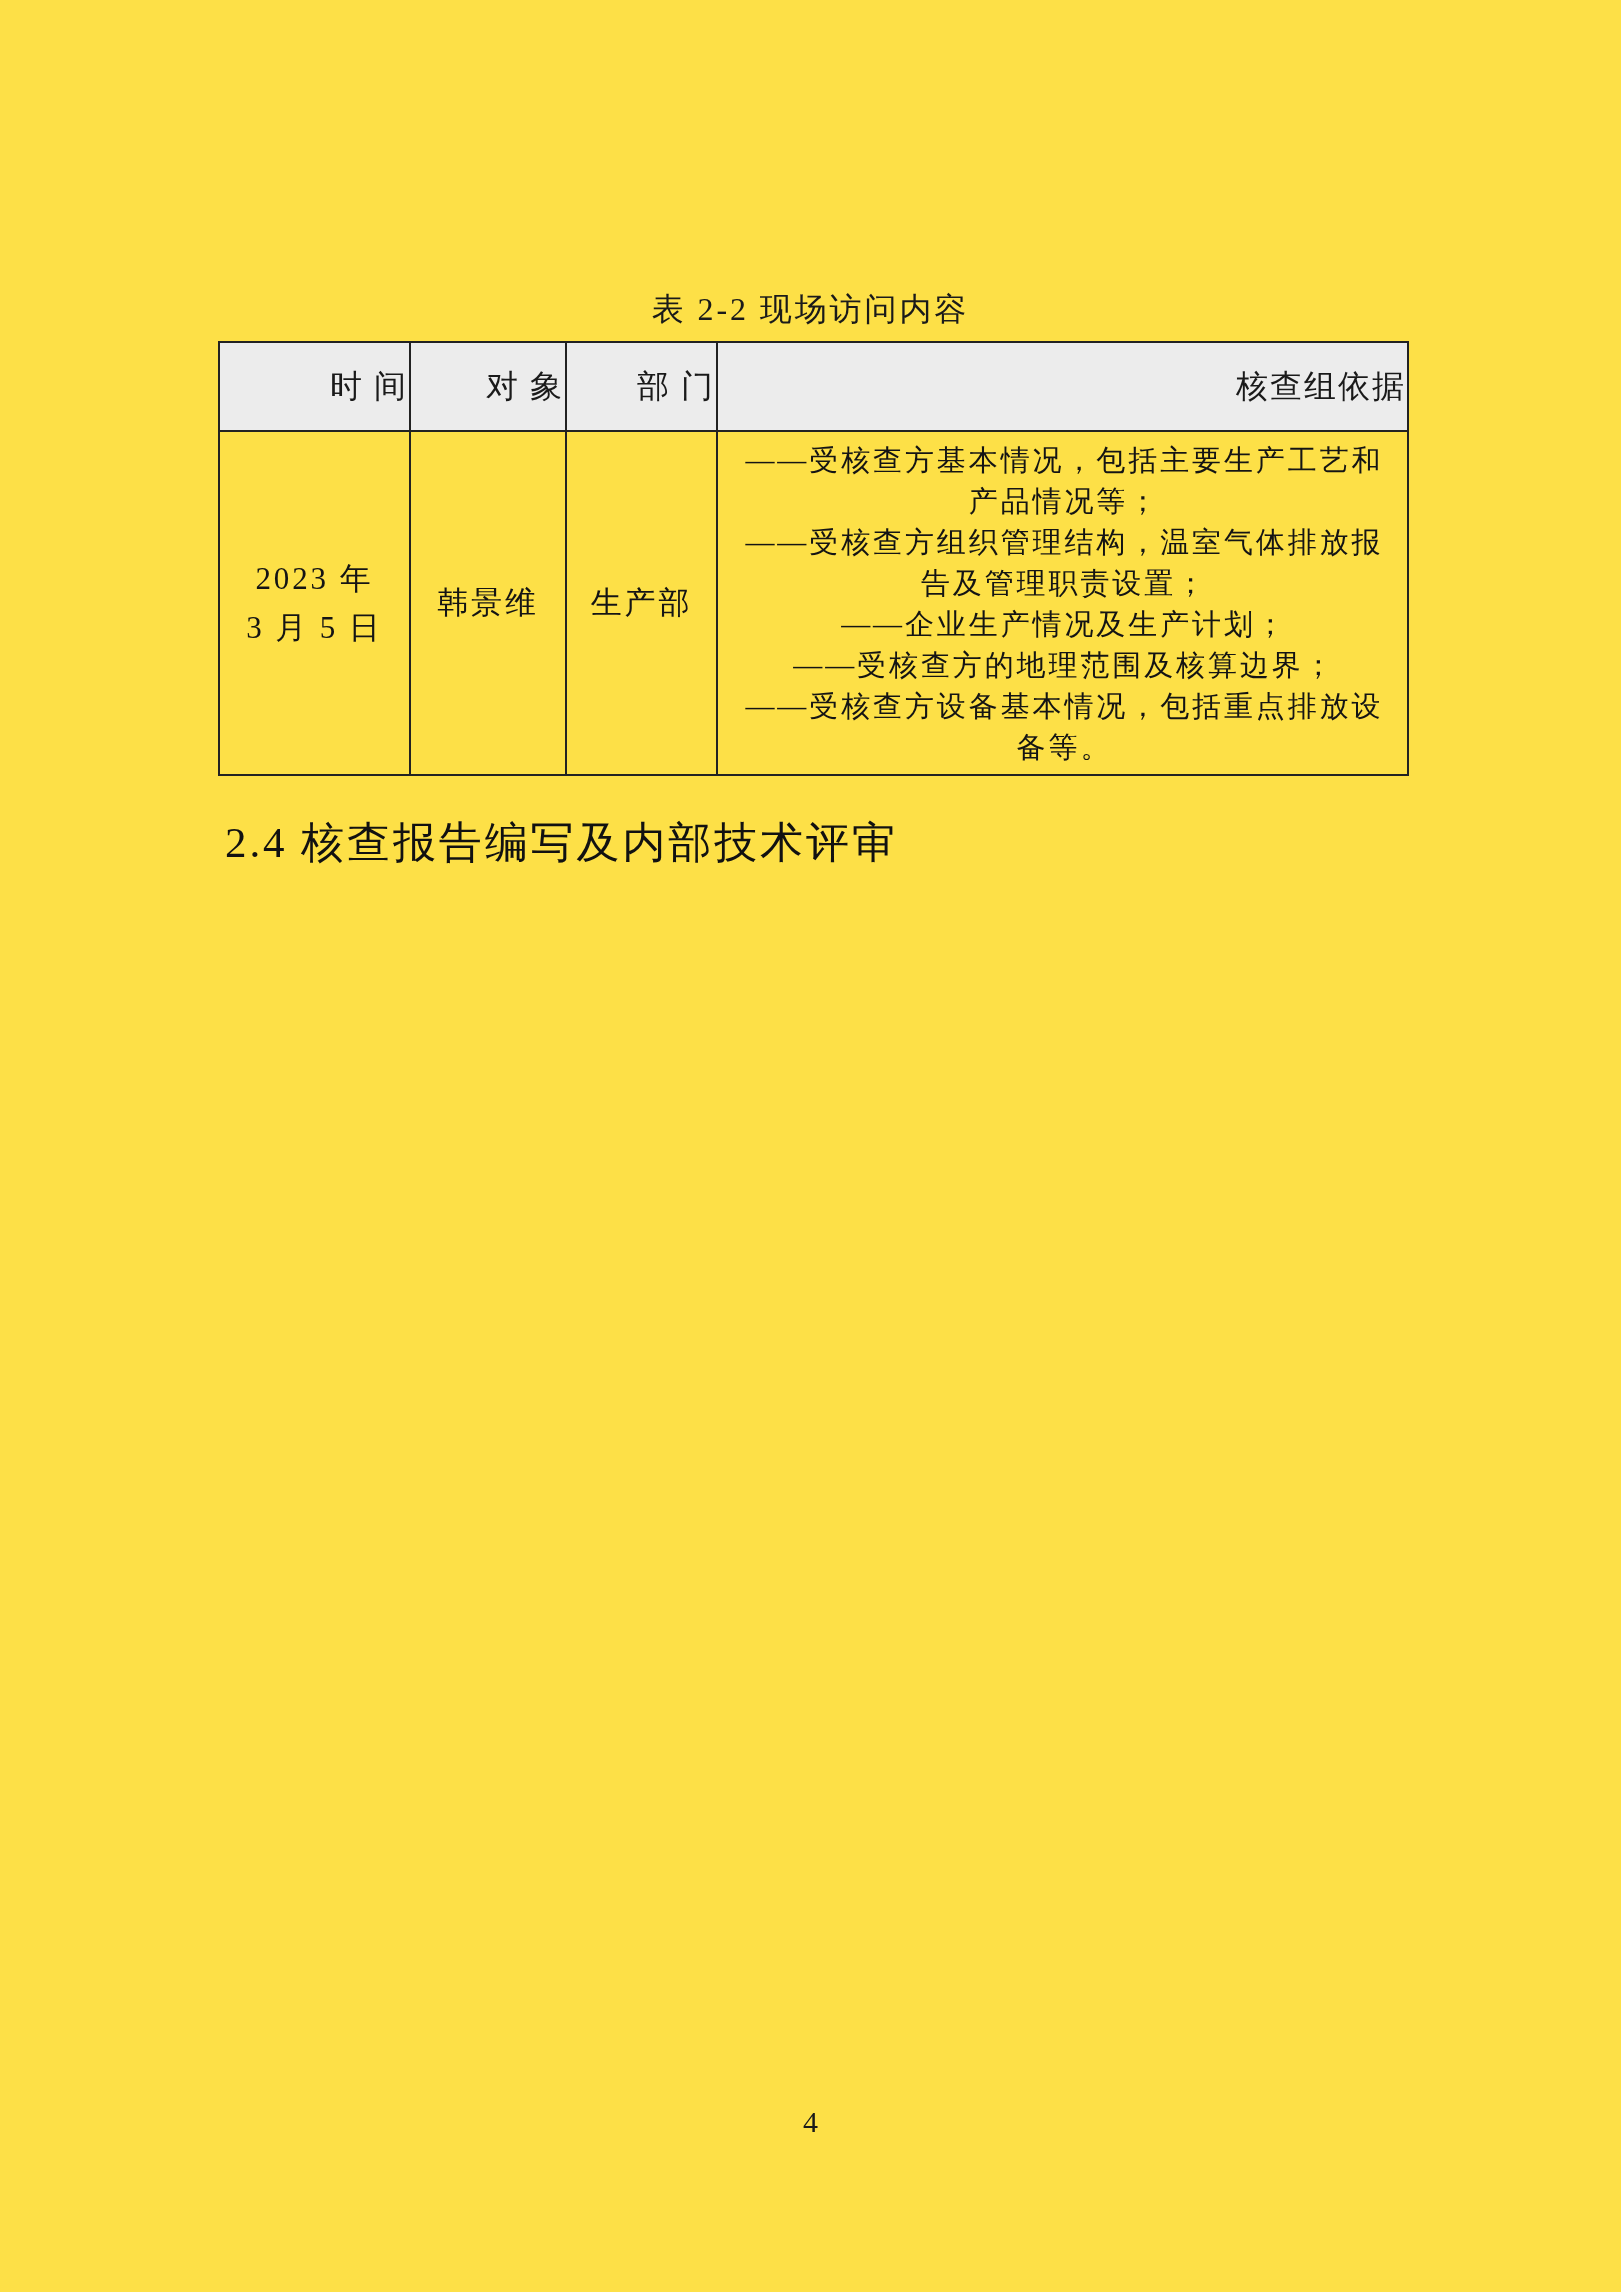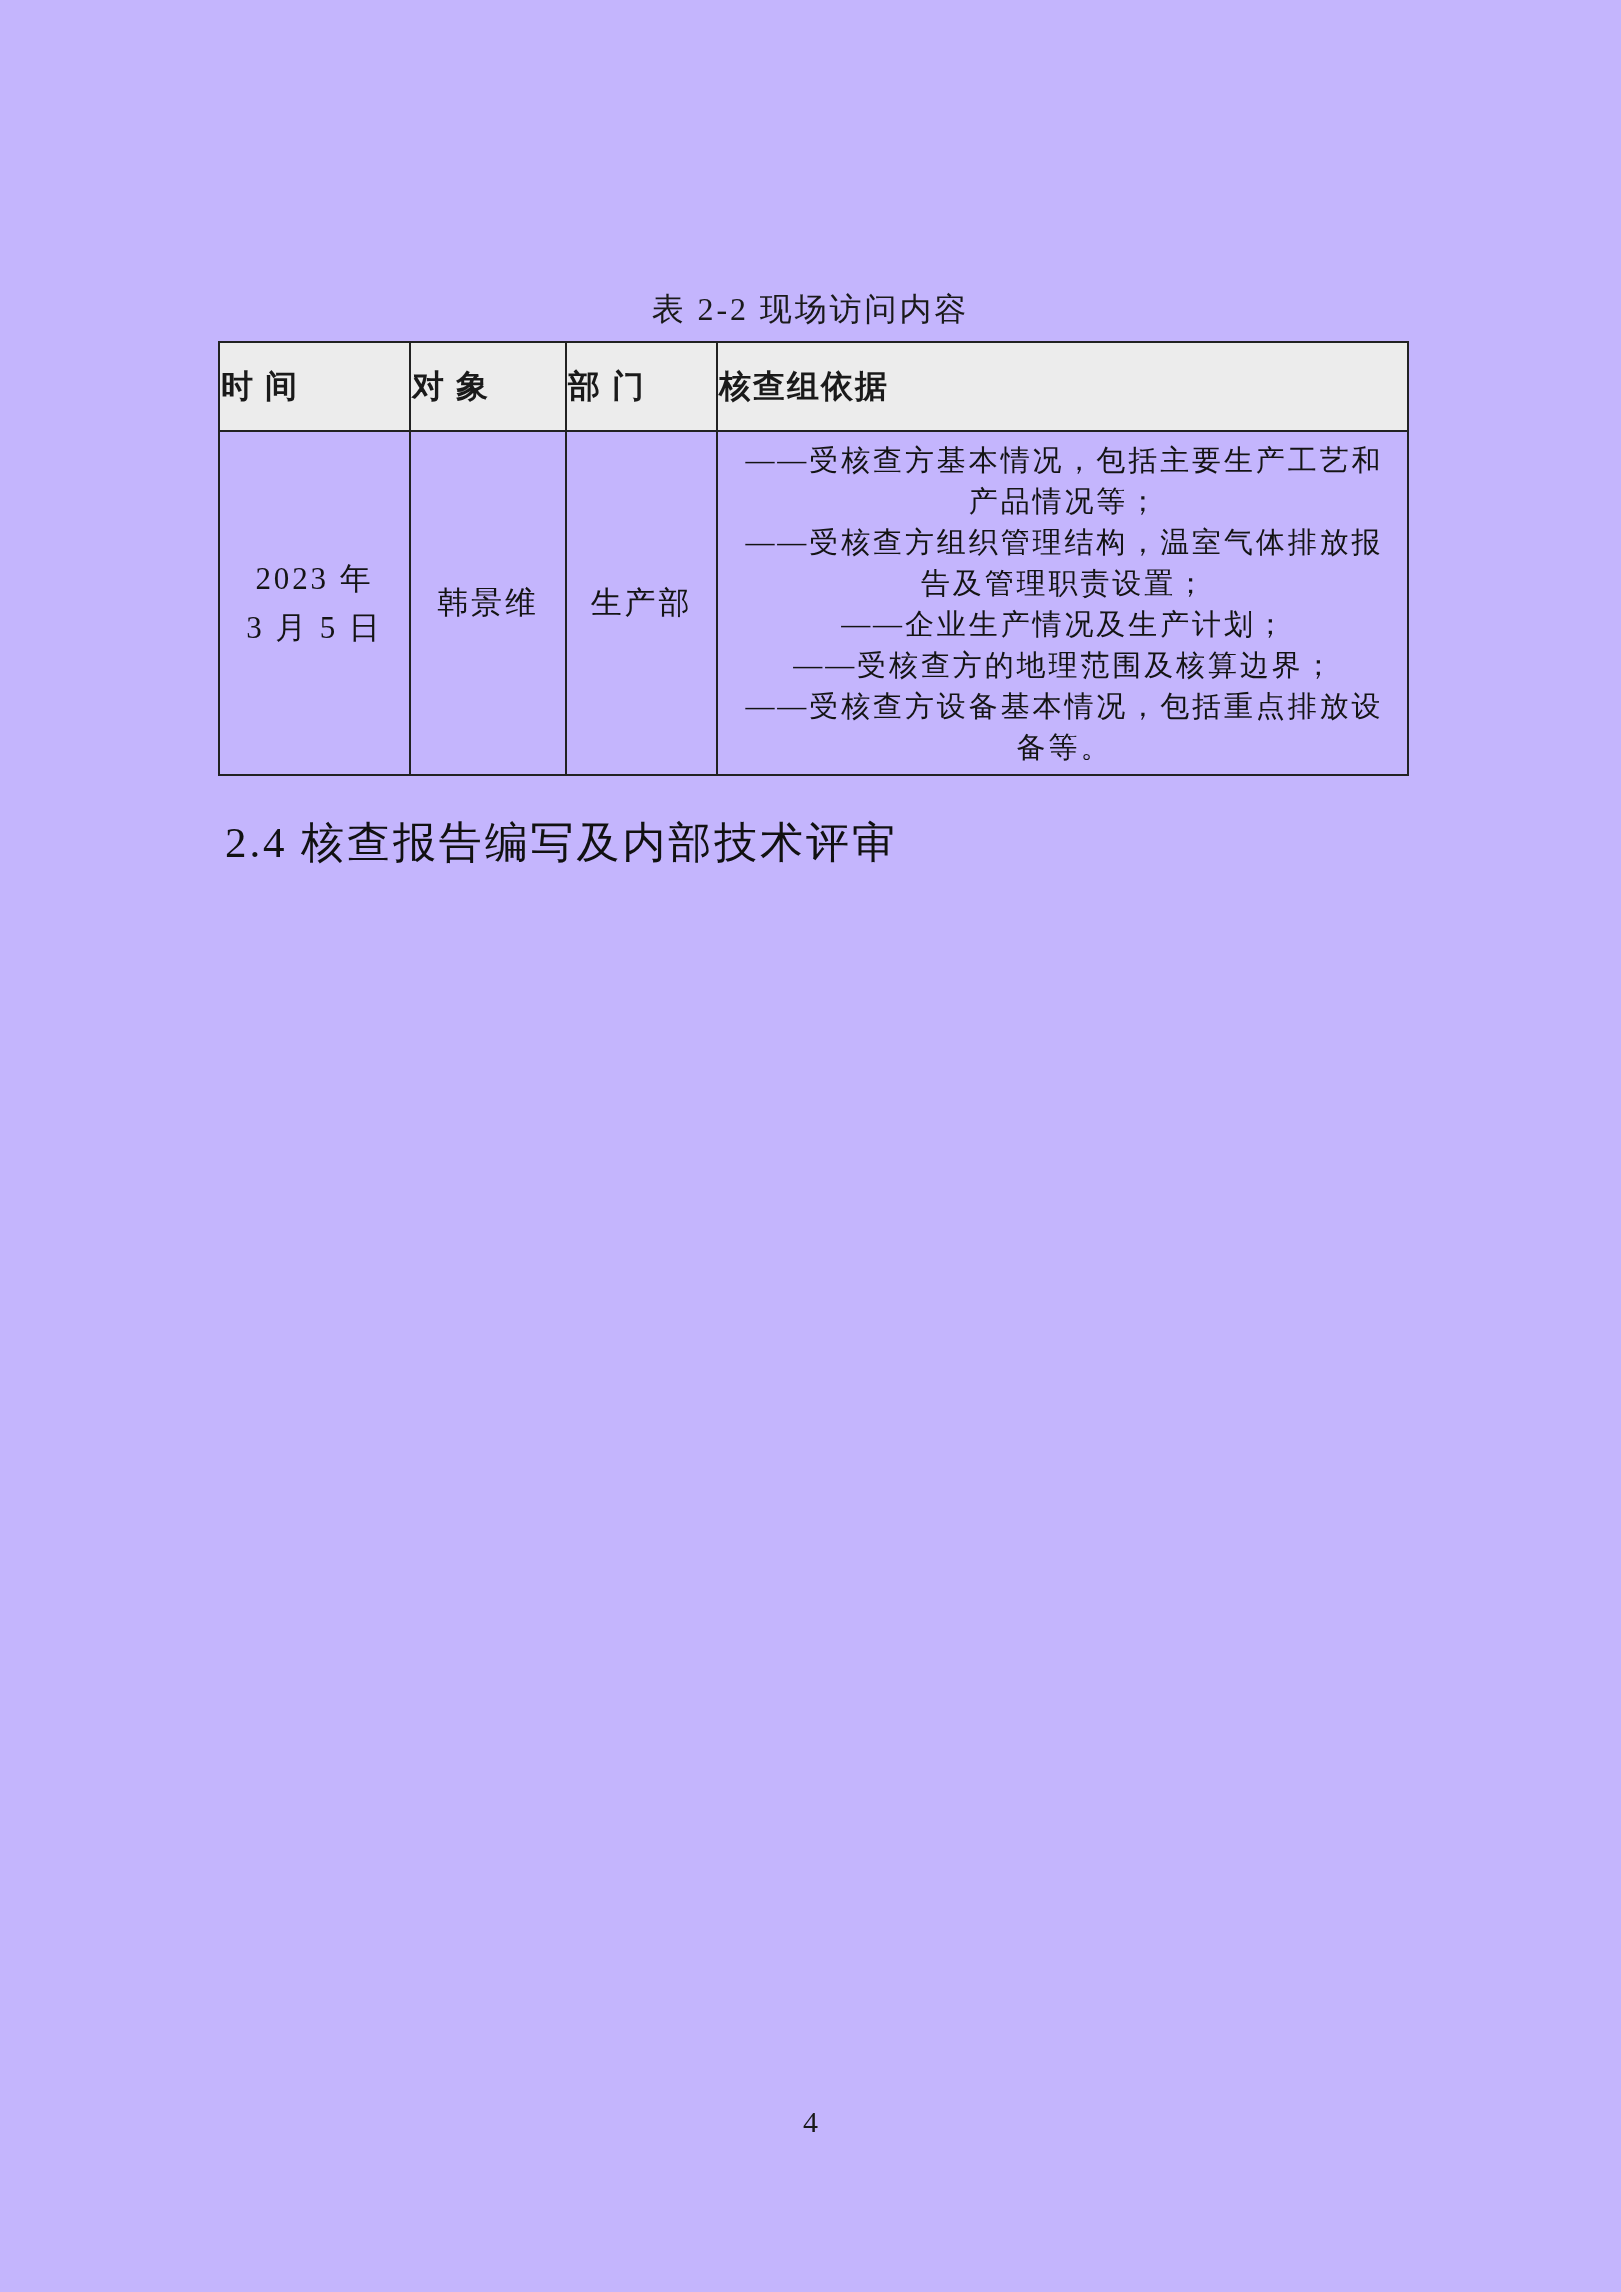--- a/index.html
+++ b/index.html
@@ -4,21 +4,21 @@
 <style>
   html, body {
     margin: 0;
     padding: 0;
     background: #ffffff;
   }
   .page {
     position: relative;
     width: 1621px;
     height: 2293px;
-    background: #c4b5fd;
+    background: #fde047;
     font-family: "Liberation Serif", "DejaVu Serif", serif;
     color: #141414;
     overflow: hidden;
   }
 
   
   .table-caption {
     position: absolute;
     top: 288px;
     left: 0;
@@ -37,24 +37,24 @@
     width: 1189px;
     border-collapse: collapse;
     table-layout: fixed;
   }
   .visit-table th, .visit-table td {
     border: 2px solid #222222;
   }
   .visit-table thead th {
     height: 85px;
     background: #ececec;
-    font-weight: bold;
+    font-weight: normal;
     font-size: 32px;
     letter-spacing: 2px;
-    text-align: left;
+    text-align: right;
     vertical-align: middle;
     color: #1a1a1a;
   }
   .visit-table td.cell-center {
     text-align: center;
     vertical-align: middle;
     font-size: 31px;
     letter-spacing: 2.9px;
     line-height: 49px;
     white-space: pre-line;

